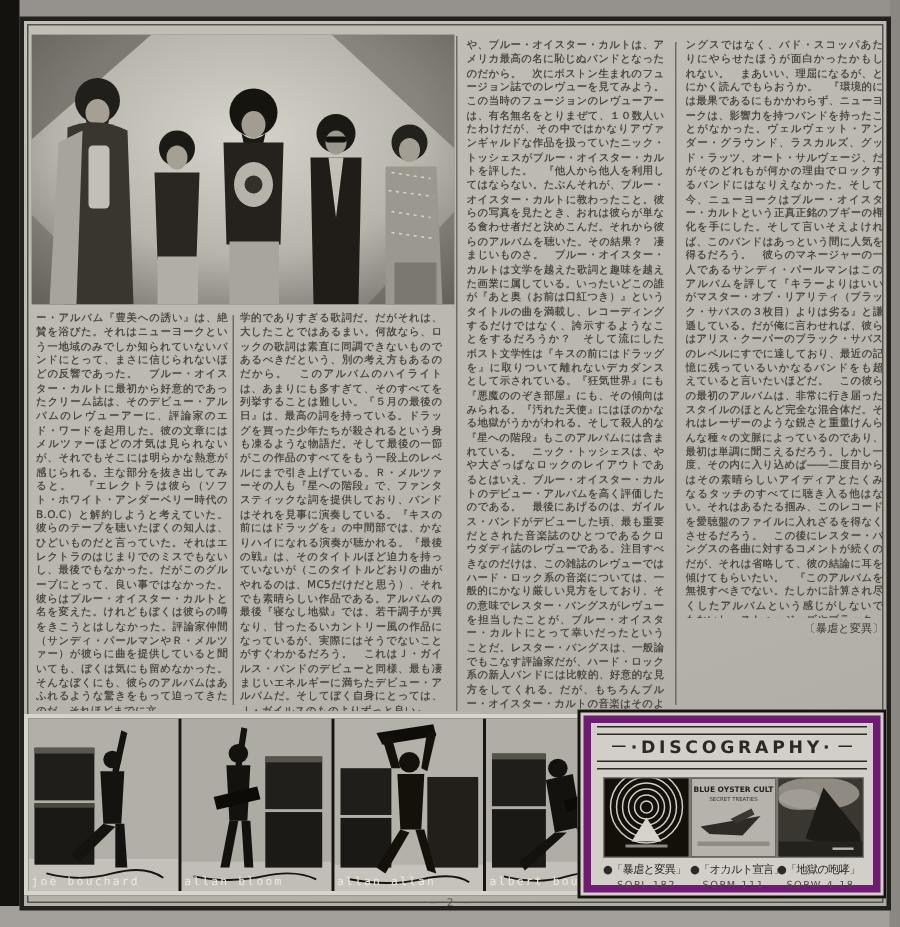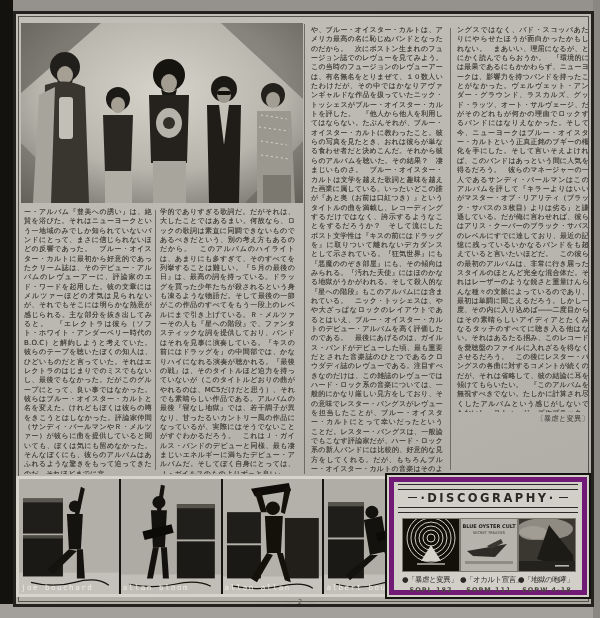--- a/index.html
+++ b/index.html
@@ -57,21 +57,21 @@
   }
   .disco-inner{position:absolute;left:2px;top:2px;right:2px;bottom:2px;border:5px solid #701a75;}
   .dbl-rule{height:4px;border-top:1px solid #2b2925;border-bottom:1px solid #2b2925;margin:2px 4px 0 4px;}
   .disco-title-row{display:flex;align-items:center;justify-content:center;height:15px;}
   .disco-title-row .dash{width:9px;height:1px;background:#2b2925;margin:0 3px;}
   .disco-title{font-size:11.5px;letter-spacing:2.5px;color:#2b2925;font-weight:bold;font-family:"DejaVu Sans",sans-serif;}
   .covers{display:flex;justify-content:space-between;padding:5px 8px 0 8px;}
   .album{width:58px;}
   .album svg{display:block;width:56px;height:52px;border:1px solid #7b786f;background:#222;}
   .cap{font-size:7.5px;color:#2b2925;margin-top:3px;white-space:nowrap;letter-spacing:-0.5px;}
-  .cat{font-size:6.5px;color:#4a473f;letter-spacing:1px;text-align:center;margin-top:1px;font-weight:bold;}
+  .cat{font-size:6.5px;color:#4a473f;letter-spacing:1px;text-align:center;margin-top:1px;}
 
   .page-num{position:absolute;left:255px;top:584px;width:60px;text-align:center;font-size:7px;color:#5a574f;letter-spacing:2px;}
 </style>
 </head>
 <body>
 
 <div class="left-shadow"></div>
 <div class="bottom-shade"></div>
 <div class="right-shade"></div>
 

